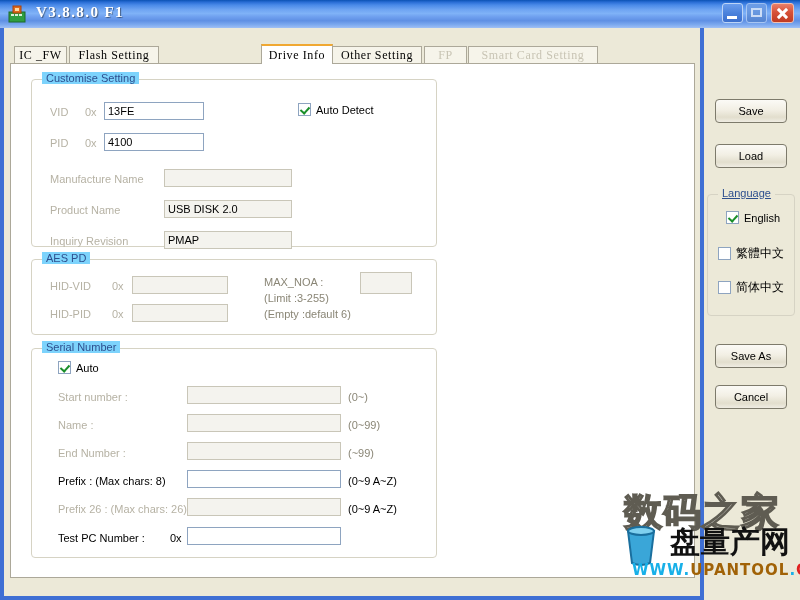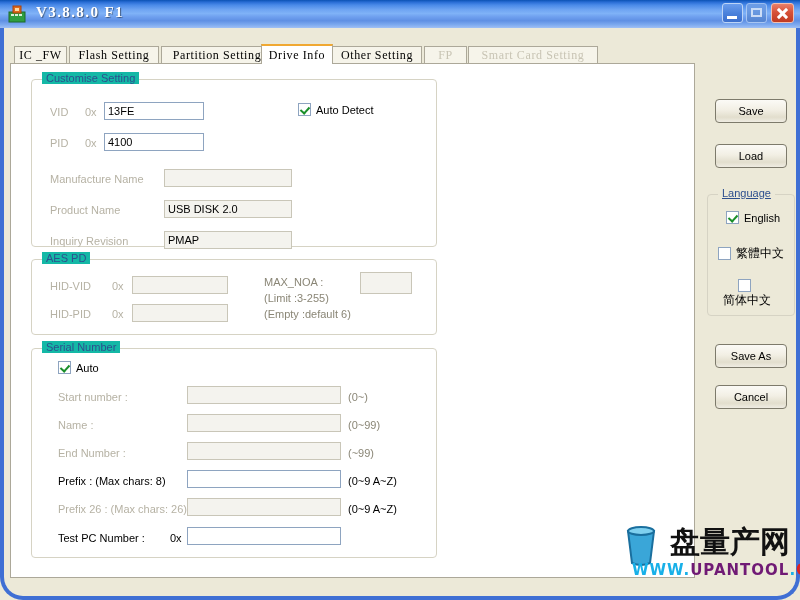--- a/index.html
+++ b/index.html
@@ -9,28 +9,27 @@
     height: 600px;
     overflow: hidden;
     background: #ece9d8;
     font-family: "Liberation Sans", sans-serif;
   }
 
   
   #app-window {
     position: absolute;
     left: 0; top: 0;
-    width: 800px;
+    width: 704px;
     height: 600px;
     background: #ece9d8;
     border-left: 4px solid #3f6fd4;
     border-right: 4px solid #3f6fd4;
     border-bottom: 4px solid #3f6fd4;
     box-sizing: border-box;
-    border-radius: 23px;
   }
 
   
   #title-bar {
     position: absolute;
     left: -4px; top: 0;
     width: 800px;
     height: 28px;
     background: linear-gradient(to bottom,
       #0c52b4 0%, #2a6ed6 8%, #4a8ae8 18%,
@@ -155,21 +154,21 @@
   .groupbox {
     position: absolute;
     border: 1px solid #d6d3c4;
     border-radius: 4px;
     box-sizing: border-box;
   }
   .group-title {
     position: absolute;
     top: -8px; left: 10px;
     padding: 0 4px;
-    background: #14b8a6;
+    background: #7dd3fc;
     color: #2d4f8e;
     font-size: 11px;
     white-space: nowrap;
   }
 
   
   .lbl {
     position: absolute;
     font-size: 11px;
     color: #000000;
@@ -302,21 +301,21 @@
   #wm-url {
     position: absolute;
     left: 20px; top: 74px;
     font-family: "DejaVu Sans", sans-serif;
     font-size: 15px;
     font-weight: bold;
     letter-spacing: 1px;
     white-space: nowrap;
   }
   #wm-url .w { color: #18b0e8; }
-  #wm-url .u { color: #701a75; }
+  #wm-url .u { color: #a16207; }
   #wm-url .c { color: #e02020; }
   #wm-url .dot { color: #18b0e8; }
 </style>
 </head>
 <body>
 
 <div id="app-window">
 
   <div id="title-bar">
     <svg id="title-icon" viewBox="0 0 18 18">
@@ -333,21 +332,20 @@
     <div class="win-btn" id="btn-maximize"></div>
     <div class="win-btn" id="btn-close">
       <span class="x1"></span>
         <span class="x2"></span>
     </div>
   </div>
 
   <div id="tab-strip">
     <div class="tab" style="left:4px;   width:53px;">IC _FW</div>
     <div class="tab" style="left:59px;  width:90px;">Flash Setting</div>
-    <div class="tab" style="left:151px; width:112px;">Partition Setting</div>
     <div class="tab active" style="left:251px; width:72px;">Drive Info</div>
     <div class="tab" style="left:322px; width:90px;">Other Setting</div>
     <div class="tab disabled" style="left:414px; width:43px;">FP</div>
     <div class="tab disabled" style="left:458px; width:130px;">Smart Card Setting</div>
   </div>
 
   <div id="tab-panel">
 
     <div class="groupbox" style="left:20px; top:15px; width:406px; height:168px;">
       <div class="group-title">Customise Setting</div>
@@ -434,31 +432,32 @@
     <div id="lang-group">
       <div class="group-title">Language</div>
       <div class="chk-wrap" style="left:10px; top:16px;padding-left:8px;">
         <span class="chk-box checked"></span>
         <span class="chk-label">English</span>
       </div>
       <div class="chk-wrap" style="left:10px; top:50px;">
         <span class="chk-box"></span>
         <span class="chk-label cjk">繁體中文</span>
       </div>
-      <div class="chk-wrap" style="left:10px; top:84px;flex-direction:column;">
+      <div class="chk-wrap" style="left:10px; top:84px;">
         <span class="chk-box"></span>
         <span class="chk-label cjk">简体中文</span>
       </div>
     </div>
 
     <div class="btn" style="top:281px;">Save As</div>
     <div class="btn" style="top:322px;">Cancel</div>
   </div>
 
   <div id="watermark">
+    <div id="wm-line1">数码之家</div>
     <svg id="wm-bucket" viewBox="0 0 34 42">
       <path d="M4 6 L30 6 L26 38 Q17 42 8 38 Z" fill="#3aa6d8" stroke="#1a6f9e" stroke-width="2"></path>
       <ellipse cx="17" cy="6" rx="13" ry="4" fill="#7fd0ef" stroke="#1a6f9e" stroke-width="2"></ellipse>
     </svg>
     <div id="wm-line2">盘量产网</div>
     <div id="wm-url">
       <span class="w">WWW</span><span class="dot">.</span><span class="u">UPANTOOL</span><span class="dot">.</span><span class="c">COM</span>
     </div>
   </div>
 

